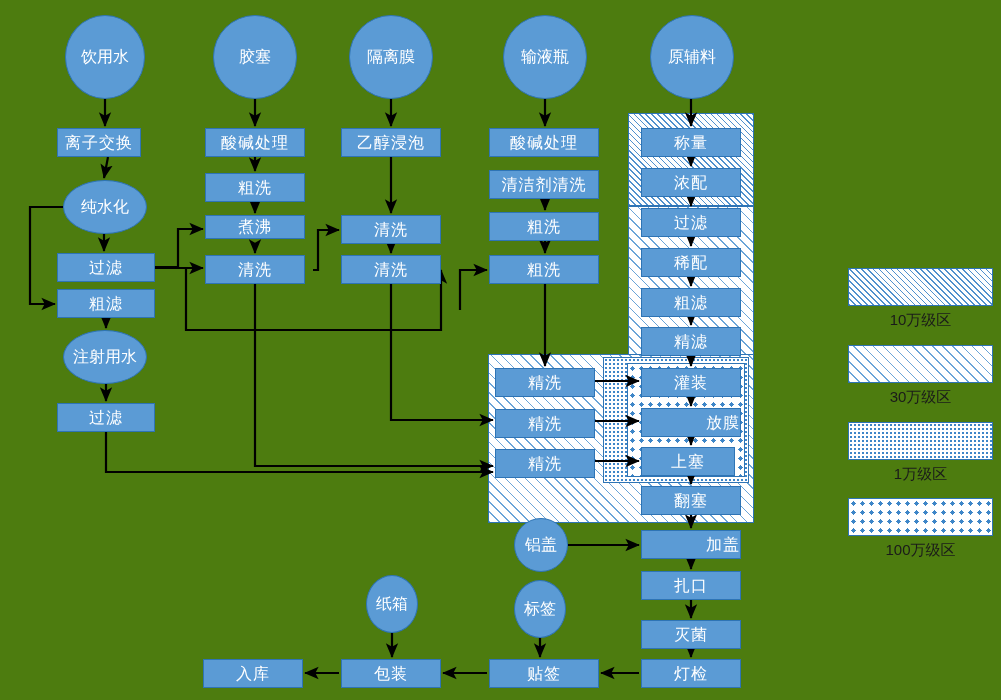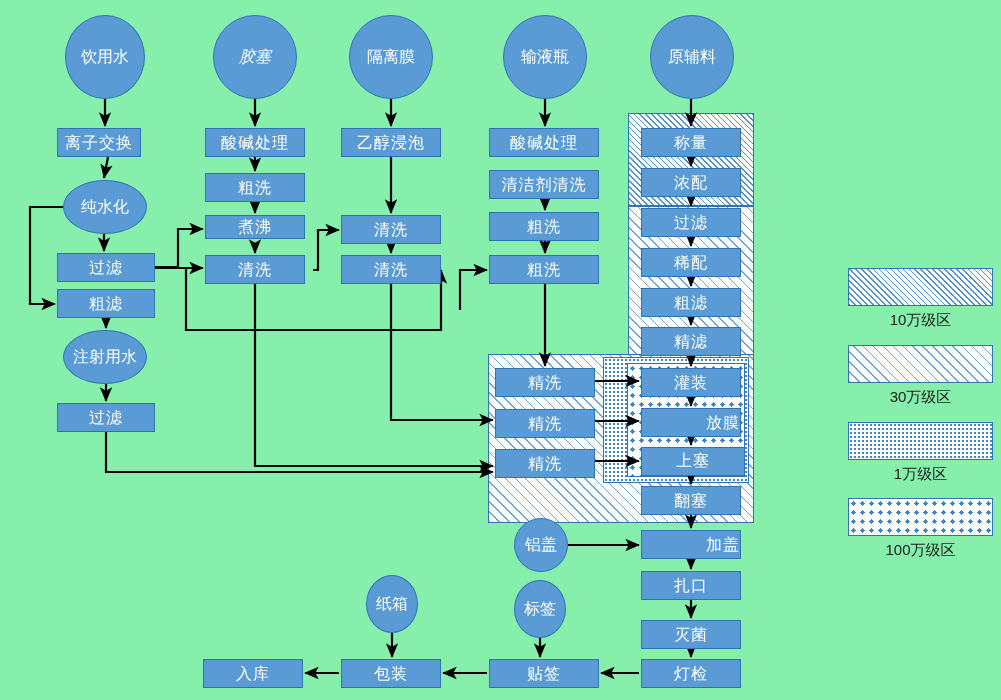--- a/index.html
+++ b/index.html
@@ -1,17 +1,17 @@
 <!DOCTYPE html>
 <html><head>
 <meta charset="utf-8">
 <style>
   html,body{margin:0;padding:0;background:#ffffff;}
   body{font-family:"Liberation Sans","DejaVu Sans",sans-serif;}
-  #canvas{position:relative;width:1001px;height:700px;background:#86efac;overflow:hidden;}
+  #canvas{position:relative;width:1001px;height:700px;background:#4d7c0f;overflow:hidden;}
 
   
   .zone{position:absolute;border:1px solid #2E74B5;box-sizing:border-box;}
   .zone.z10{background-color:#fdfefe;
     background-image:repeating-linear-gradient(45deg,#4f90cd 0px,#4f90cd 1.1px,transparent 1.1px,transparent 4.2px);}
   .zone.z30{background-color:#ffffff;
     background-image:repeating-linear-gradient(45deg,#6ba5d8 0px,#6ba5d8 1px,transparent 1px,transparent 7px);}
   .zone.z1{background-color:#ffffff;
     background-image:radial-gradient(#3e86c8 47%,transparent 48%);
     background-size:4px 4px;}
@@ -119,21 +119,21 @@
       <path d="M487,673 L443,673"></path>
       <path d="M392,633 L392,657"></path>
       <path d="M339,673 L305,673"></path>
     </g>
   </svg>
 
   <div id="sources-layer">
       <div class="node" style="left: 65px; top: 15px; width: 80px; height: 84px;">
         <span>饮用水</span>
       </div>
-      <div class="node" style="left: 213px; top: 15px; width: 84px; height: 84px; font-style: italic;">
+      <div class="node" style="left: 213px; top: 15px; width: 84px; height: 84px;">
         <span>胶塞</span>
       </div>
       <div class="node" style="left: 349px; top: 15px; width: 84px; height: 84px;">
         <span>隔离膜</span>
       </div>
       <div class="node" style="left: 503px; top: 15px; width: 84px; height: 84px;">
         <span>输液瓶</span>
       </div>
       <div class="node" style="left: 650px; top: 15px; width: 84px; height: 84px;">
         <span>原辅料</span>
@@ -227,21 +227,21 @@
       </div>
       <div class="box" style="left: 495px; top: 449px; width: 100px; height: 29px;">
         <span>精洗</span>
       </div>
       <div class="box" style="left: 641px; top: 368px; width: 100px; height: 29px;">
         <span>灌装</span>
       </div>
       <div class="box" style="left: 641px; top: 408px; width: 100px; height: 29px; justify-content: flex-end;">
         <span>放膜</span>
       </div>
-      <div class="box" style="left: 641px; top: 447px; width: 104px; height: 29px; font-family: Liberation Mono, monospace;">
+      <div class="box" style="left: 641px; top: 447px; width: 94px; height: 29px;">
         <span>上塞</span>
       </div>
       <div class="box" style="left: 641px; top: 486px; width: 100px; height: 29px;">
         <span>翻塞</span>
       </div>
       <div class="box" style="left: 641px; top: 530px; width: 100px; height: 29px; justify-content: flex-end;">
         <span>加盖</span>
       </div>
       <div class="box" style="left: 641px; top: 571px; width: 100px; height: 29px;">
         <span>扎口</span>

